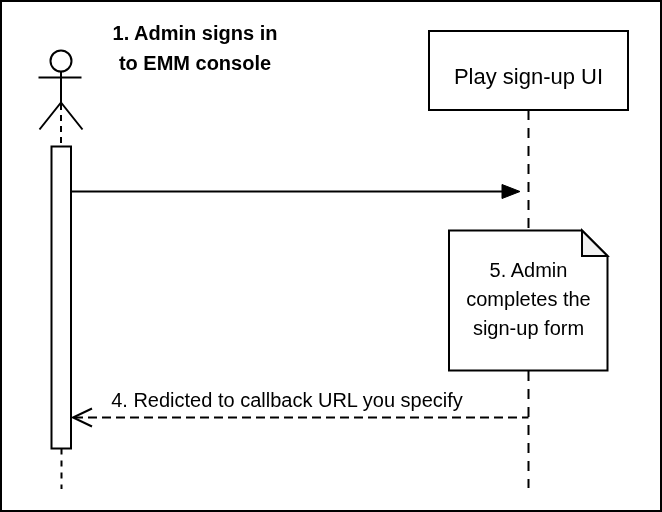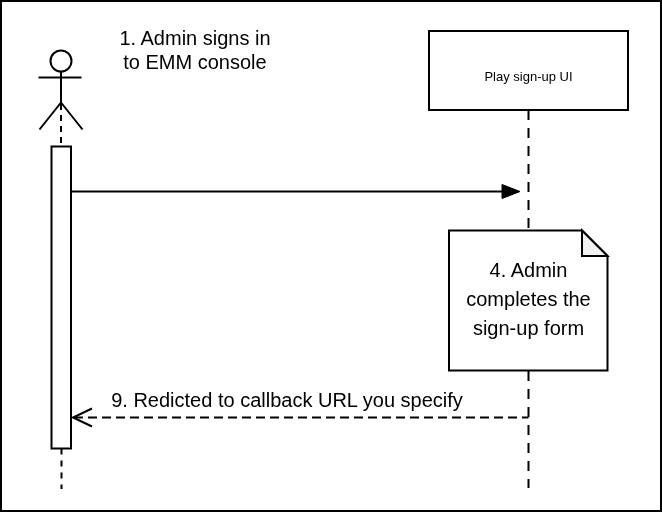--- a/index.html
+++ b/index.html
@@ -27,23 +27,24 @@
   }
   .label {
     position: absolute;
     font-size: 20px;
     color: #000000;
     white-space: pre-line;
     text-align: center;
   }
   .msg1 {
     left: 69px;
-    top: 24px;
+    top: 16px;
     width: 248px;
-    line-height: 24px;
+    line-height: 30px;
+    font-weight: bold;
   }
   .msg2 {
     left: 96px;
     top: 156px;
     width: 400px;
     line-height: 22px;
   }
   .msg4 {
     left: 85px;
     top: 387px;
@@ -60,21 +61,21 @@
     position: absolute;
     left: 427px;
     top: 29px;
     width: 199px;
     height: 79px;
     display: flex;
     align-items: center;
     justify-content: center;
   }
   .participant-label-wrap span {
-    font-size: 13px;
+    font-size: 22px;
     margin-top: 12px;
   }
 </style>
 </head>
 <body>
 
 <div class="canvas">
 
   <svg class="diagram-svg" viewBox="2 2 658 508" xmlns="http://www.w3.org/2000/svg">
 
@@ -114,19 +115,19 @@
   </svg>
 
   <div class="label msg1">1. Admin signs in
 to EMM console</div>
 
   <div class="participant-label-wrap">
     <span>Play sign-up UI</span>
   </div>
 
 
-  <div class="label note-text">4. Admin
+  <div class="label note-text">5. Admin
 completes the
 sign-up form</div>
 
-  <div class="label msg4">9. Redicted to callback URL you specify</div>
+  <div class="label msg4">4. Redicted to callback URL you specify</div>
 
 </div>
 
 </body></html>

